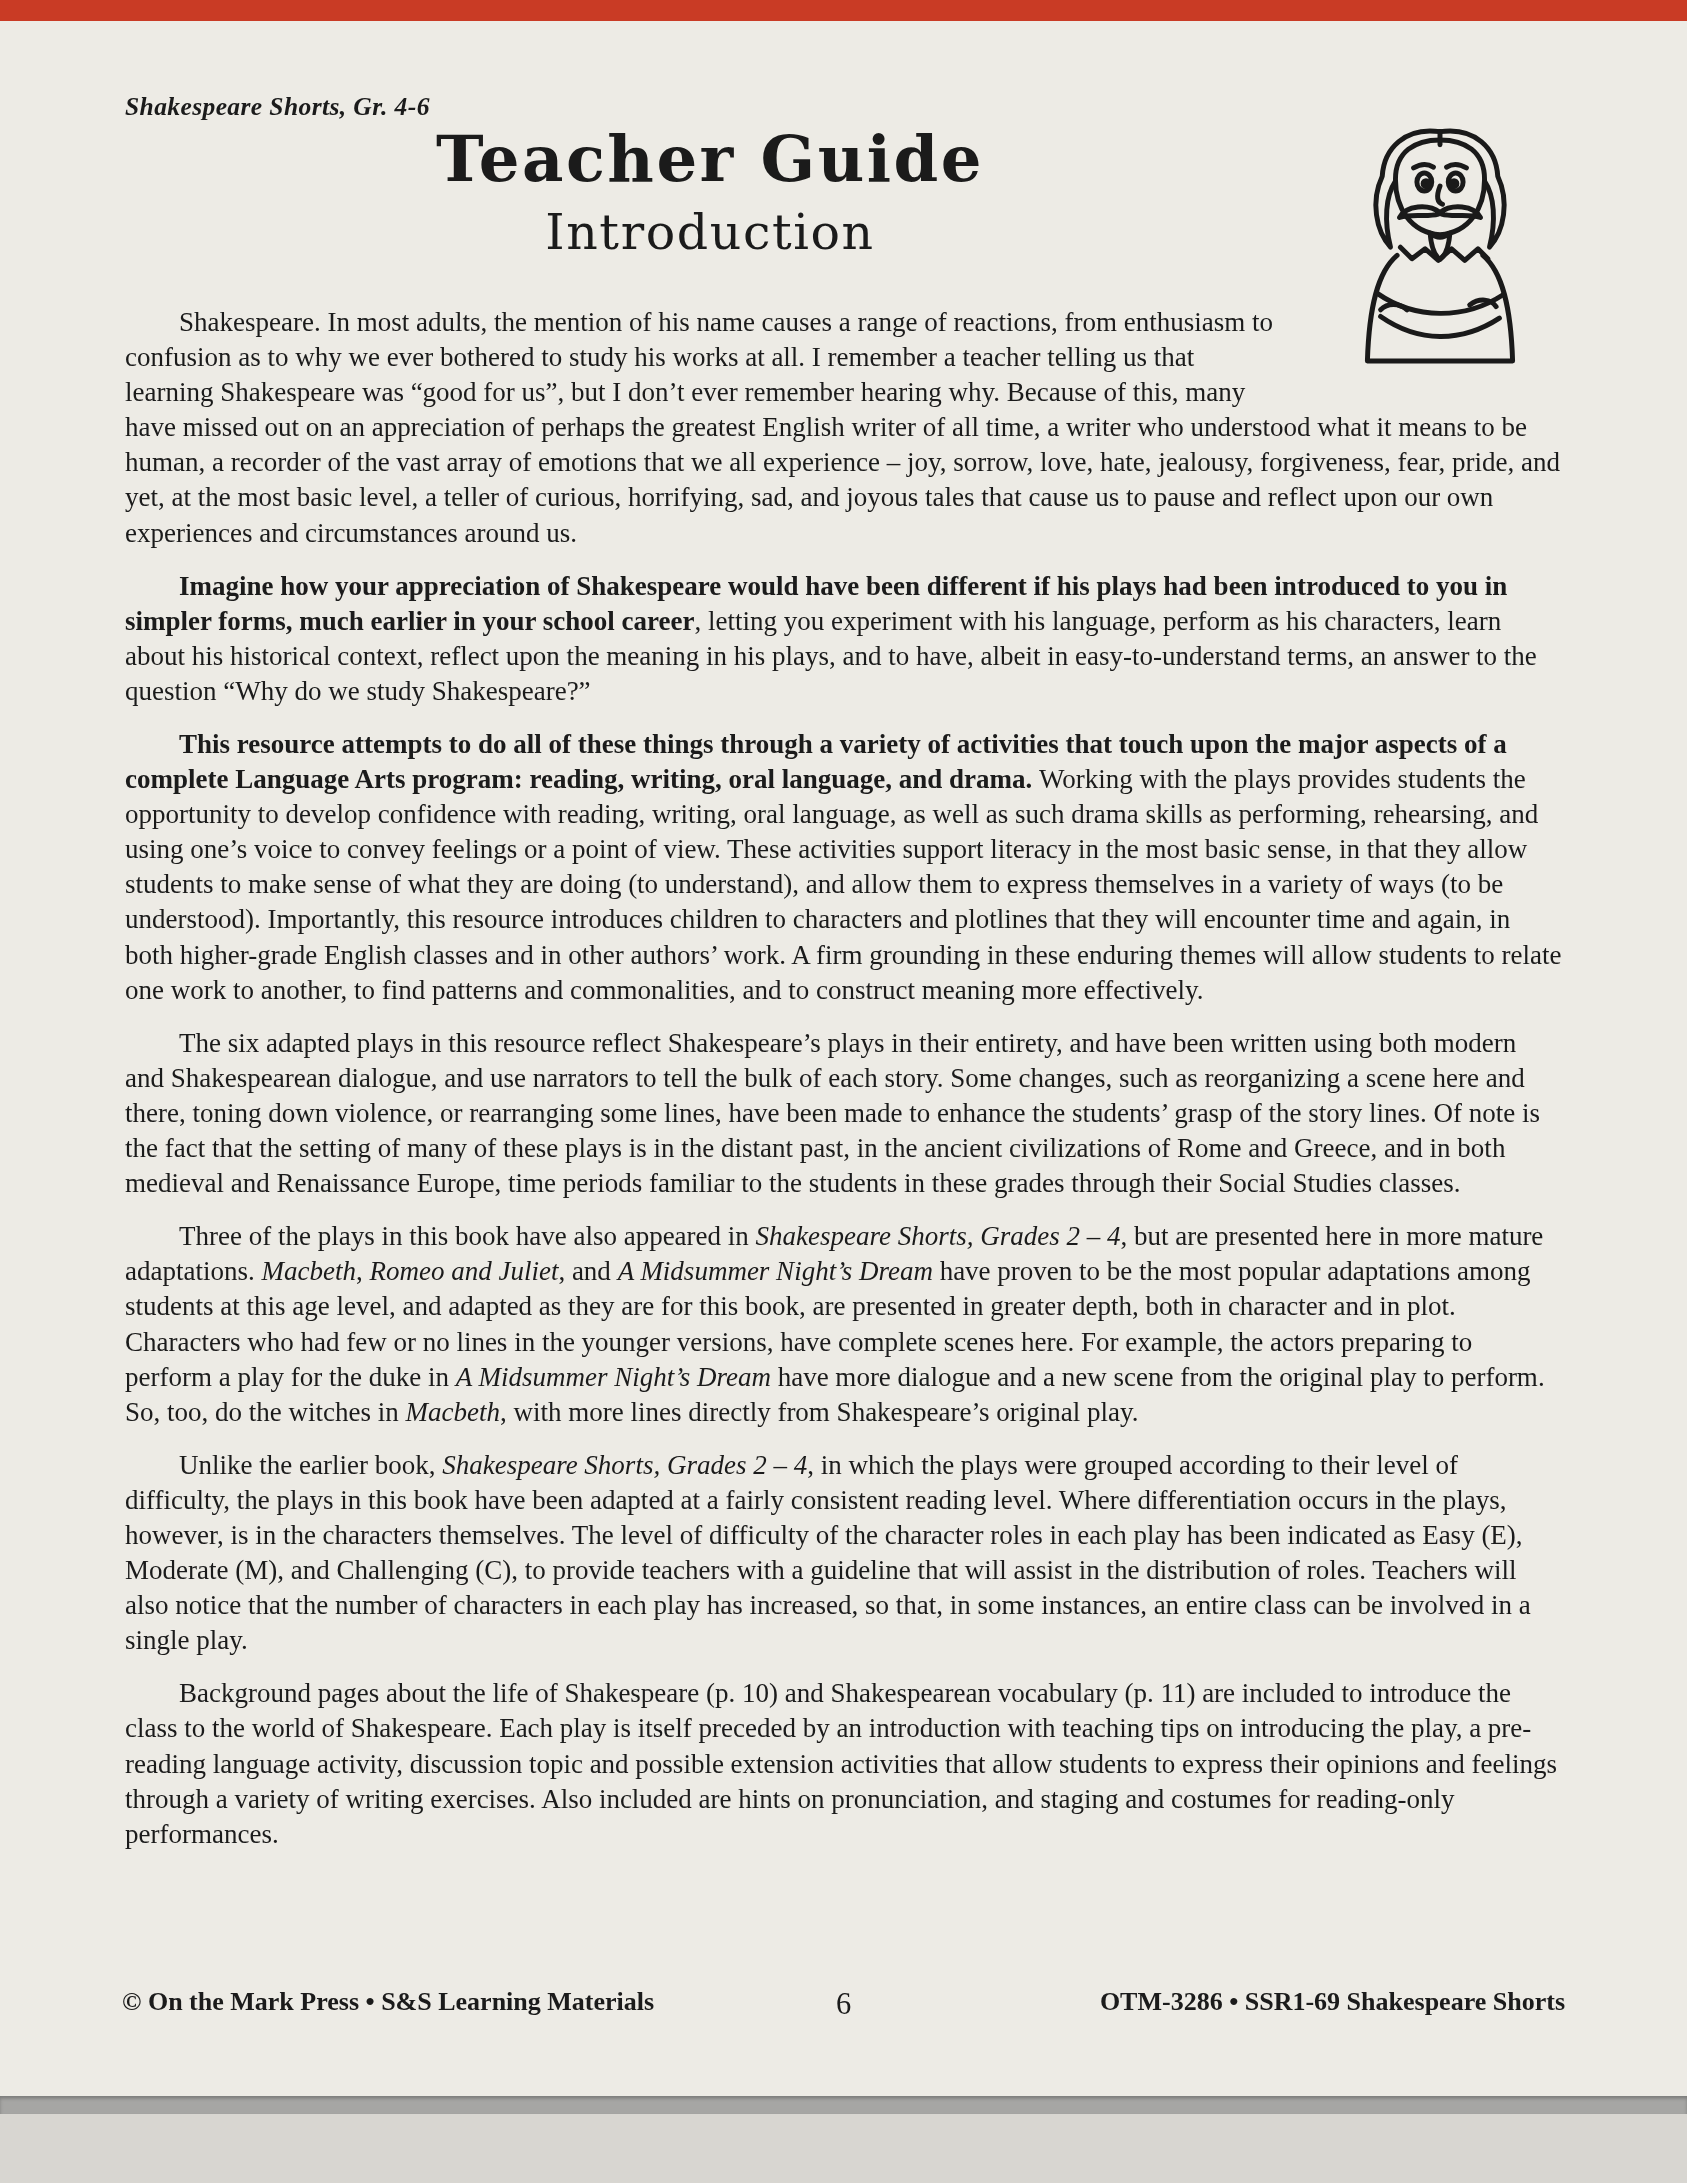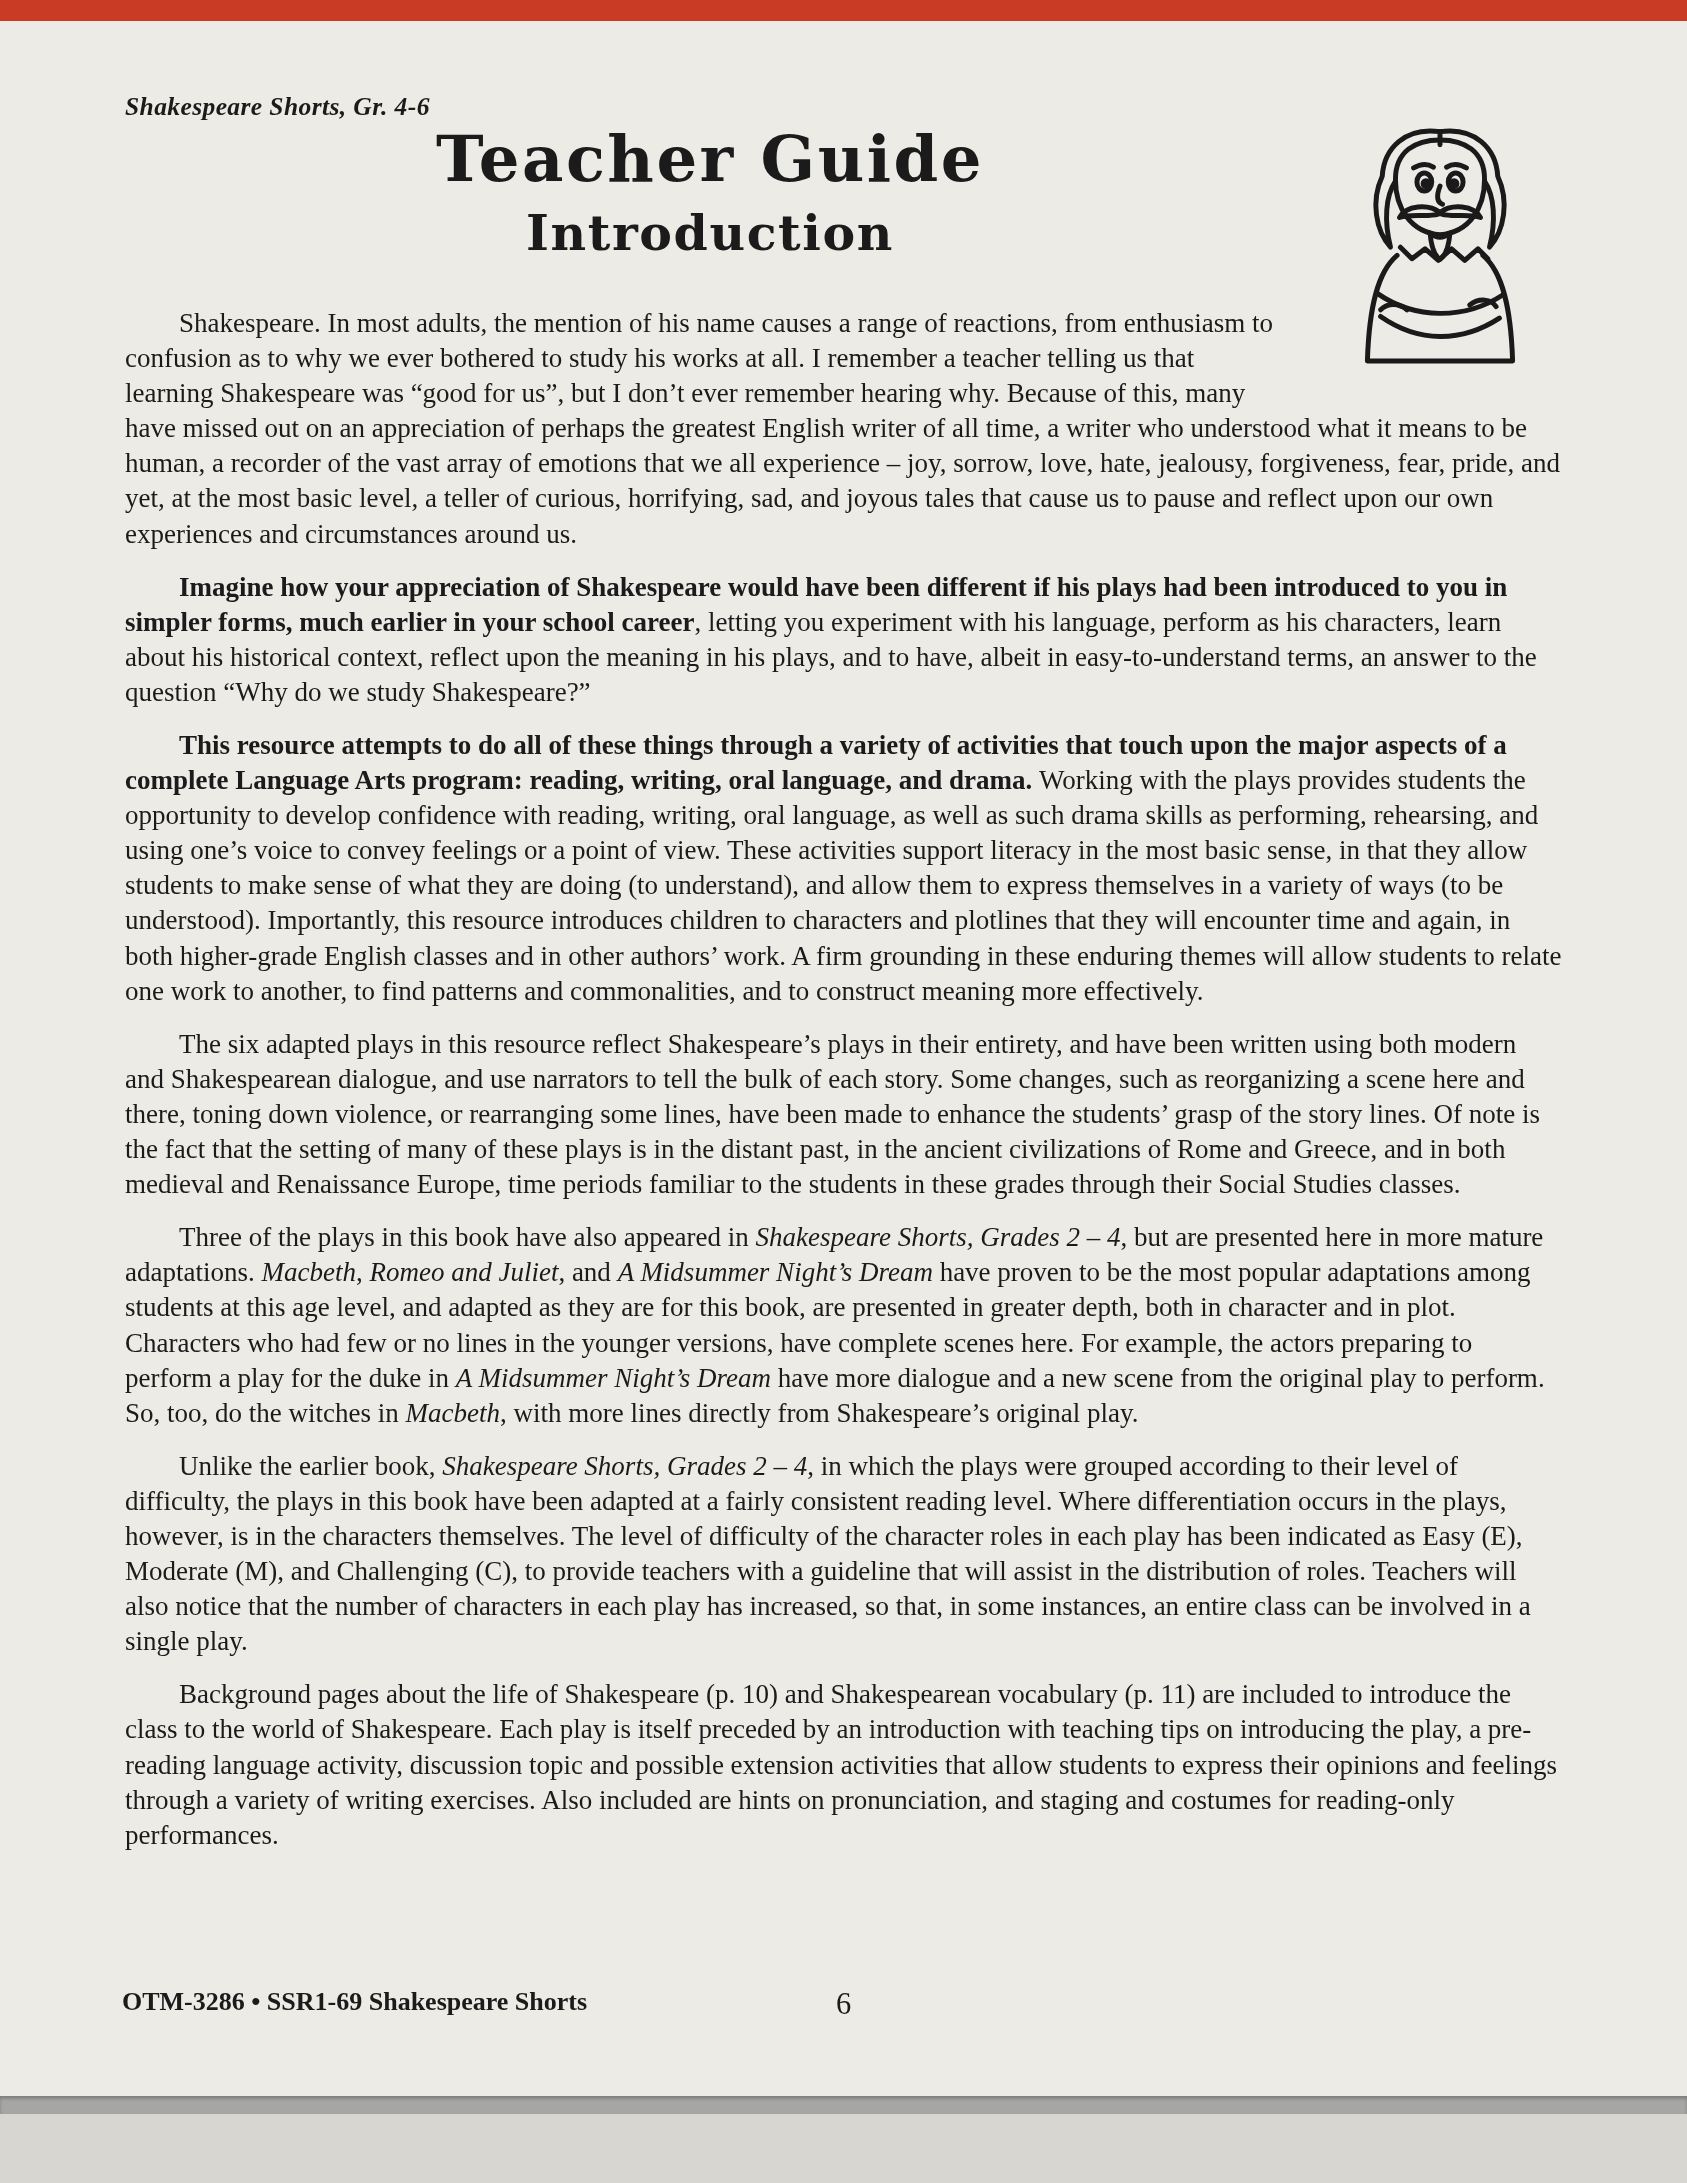--- a/index.html
+++ b/index.html
@@ -49,21 +49,21 @@
   }
   .doc-title {
     font-family: "DejaVu Serif", serif;
     font-weight: bold;
     font-size: 64px;
     letter-spacing: 2.5px;
     line-height: 1.05;
   }
   .doc-subtitle {
     font-family: "DejaVu Serif", serif;
-    font-weight: bold;
+    font-weight: normal;
     font-size: 49px;
     letter-spacing: 1.6px;
     margin-top: 11.5px;
   }
   .wrap-spacer {
     float: right;
     width: 280px;
     height: 144px;
     
   }
@@ -166,20 +166,21 @@
         <p class="para"><span class="seg-normal">The six adapted plays in this resource reflect Shakespeare’s plays in their entirety, and have been written using both modern and Shakespearean dialogue, and use narrators to tell the bulk of each story.  Some changes, such as reorganizing a scene here and there, toning down violence, or rearranging some lines, have been made to enhance the students’ grasp of the story lines.  Of note is the fact that the setting of many of these plays is in the distant past, in the ancient civilizations of Rome and Greece, and in both medieval and Renaissance Europe, time periods familiar to the students in these grades through their Social Studies classes.</span></p>
         <p class="para"><span class="seg-normal">Three of the plays in this book have also appeared in </span><span class="seg-italic">Shakespeare Shorts, Grades 2 – 4</span><span class="seg-normal">, but are presented here in more mature adaptations.  </span><span class="seg-italic">Macbeth</span><span class="seg-normal">, </span><span class="seg-italic">Romeo and Juliet</span><span class="seg-normal">, and </span><span class="seg-italic">A Midsummer Night’s Dream</span><span class="seg-normal"> have proven to be the most popular adaptations among students at this age level, and adapted as they are for this book, are presented in greater depth, both in character and in plot.  Characters who had few or no lines in the younger versions, have complete scenes here.  For example, the actors preparing to perform a play for the duke in </span><span class="seg-italic">A Midsummer Night’s Dream</span><span class="seg-normal"> have more dialogue and a new scene from the original play to perform.  So, too, do the witches in </span><span class="seg-italic">Macbeth</span><span class="seg-normal">, with more lines directly from Shakespeare’s original play.</span></p>
         <p class="para"><span class="seg-normal">Unlike the earlier book, </span><span class="seg-italic">Shakespeare Shorts, Grades 2 – 4</span><span class="seg-normal">, in which the plays were grouped according to their level of difficulty, the plays in this book have been adapted at a fairly consistent reading level.  Where differentiation occurs in the plays, however, is in the characters themselves.  The level of difficulty of the character roles in each play has been indicated as Easy (E), Moderate (M), and Challenging (C), to provide teachers with a guideline that will assist in the distribution of roles.  Teachers will also notice that the number of characters in each play has increased, so that, in some instances, an entire class can be involved in a single play.</span></p>
         <p class="para"><span class="seg-normal">Background pages about the life of Shakespeare (p. 10) and Shakespearean vocabulary (p. 11) are included to introduce the class to the world of Shakespeare.  Each play is itself preceded by an introduction with teaching tips on introducing the play, a pre-reading language activity, discussion topic and possible extension activities that allow students to express their opinions and feelings through a variety of writing exercises.  Also included are hints on pronunciation, and staging and costumes for reading-only performances.</span></p>
       </div>
 
   </div>
 
   <div class="footer">
     <div class="footer-inner">
+      <span class="footer-left">© On the Mark Press • S&amp;S Learning Materials</span>
       <span class="footer-page">6</span>
       <span class="footer-right">OTM-3286 • SSR1-69 Shakespeare Shorts</span>
     </div>
   </div>
 
   <div class="bottom-bar"></div>
 
 </div>
 
 

